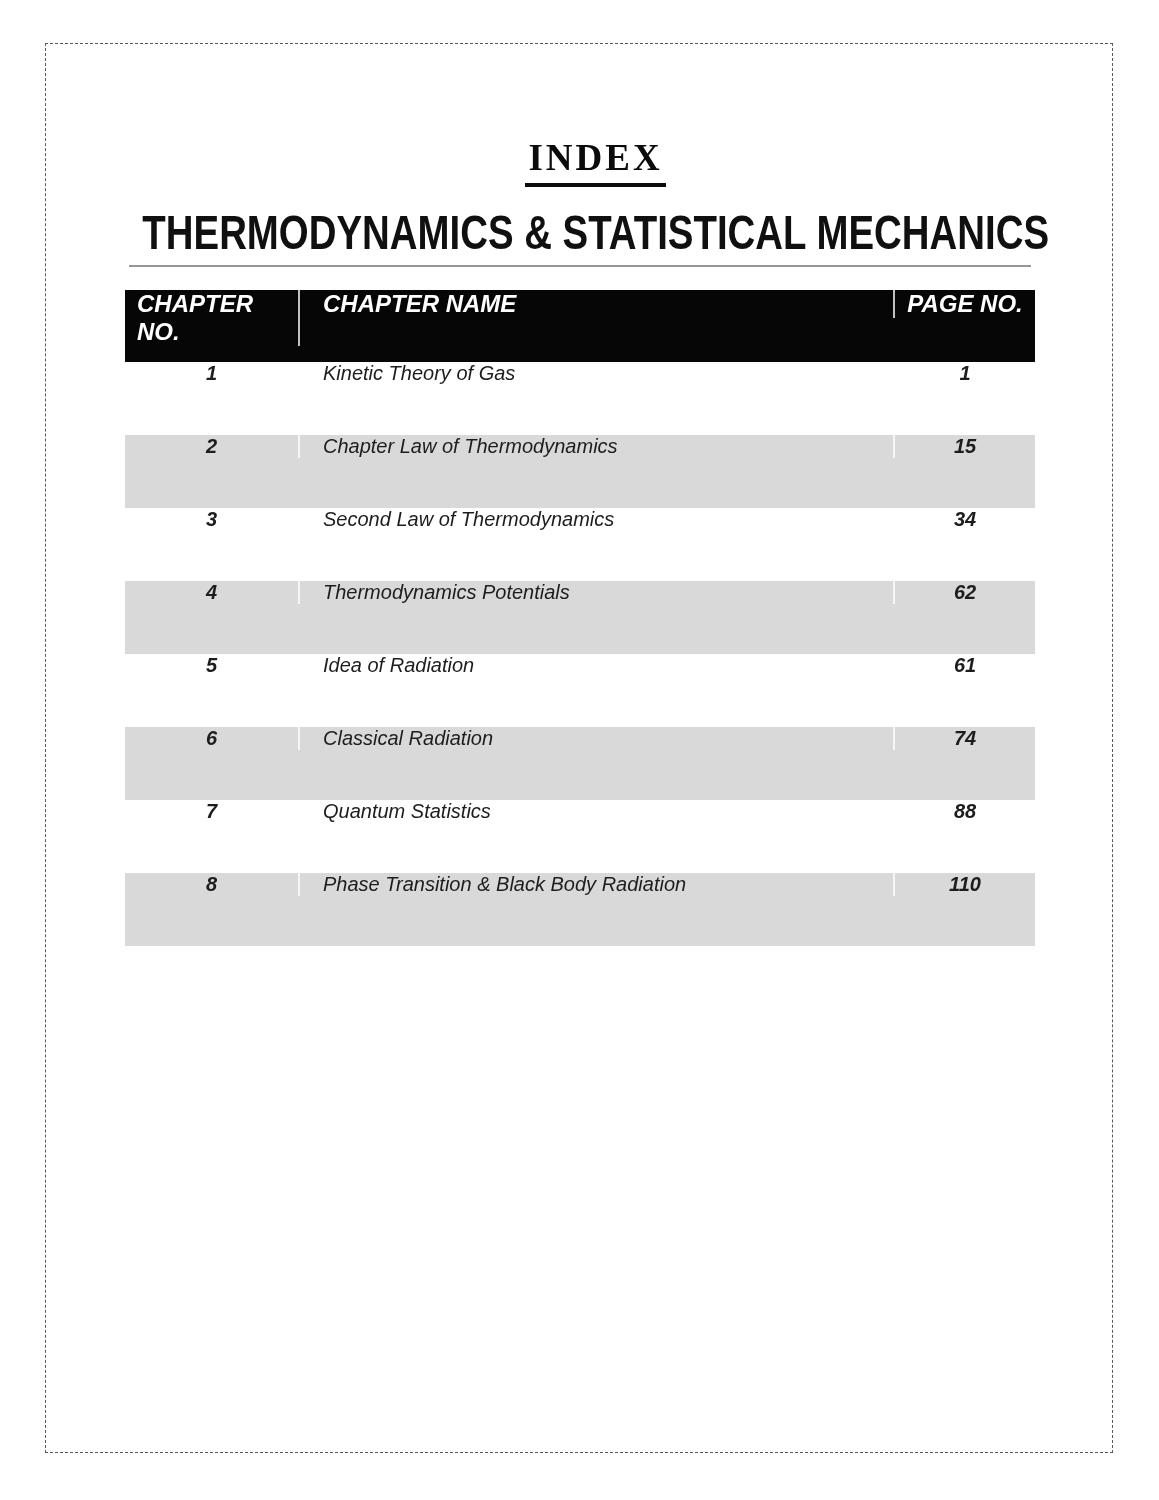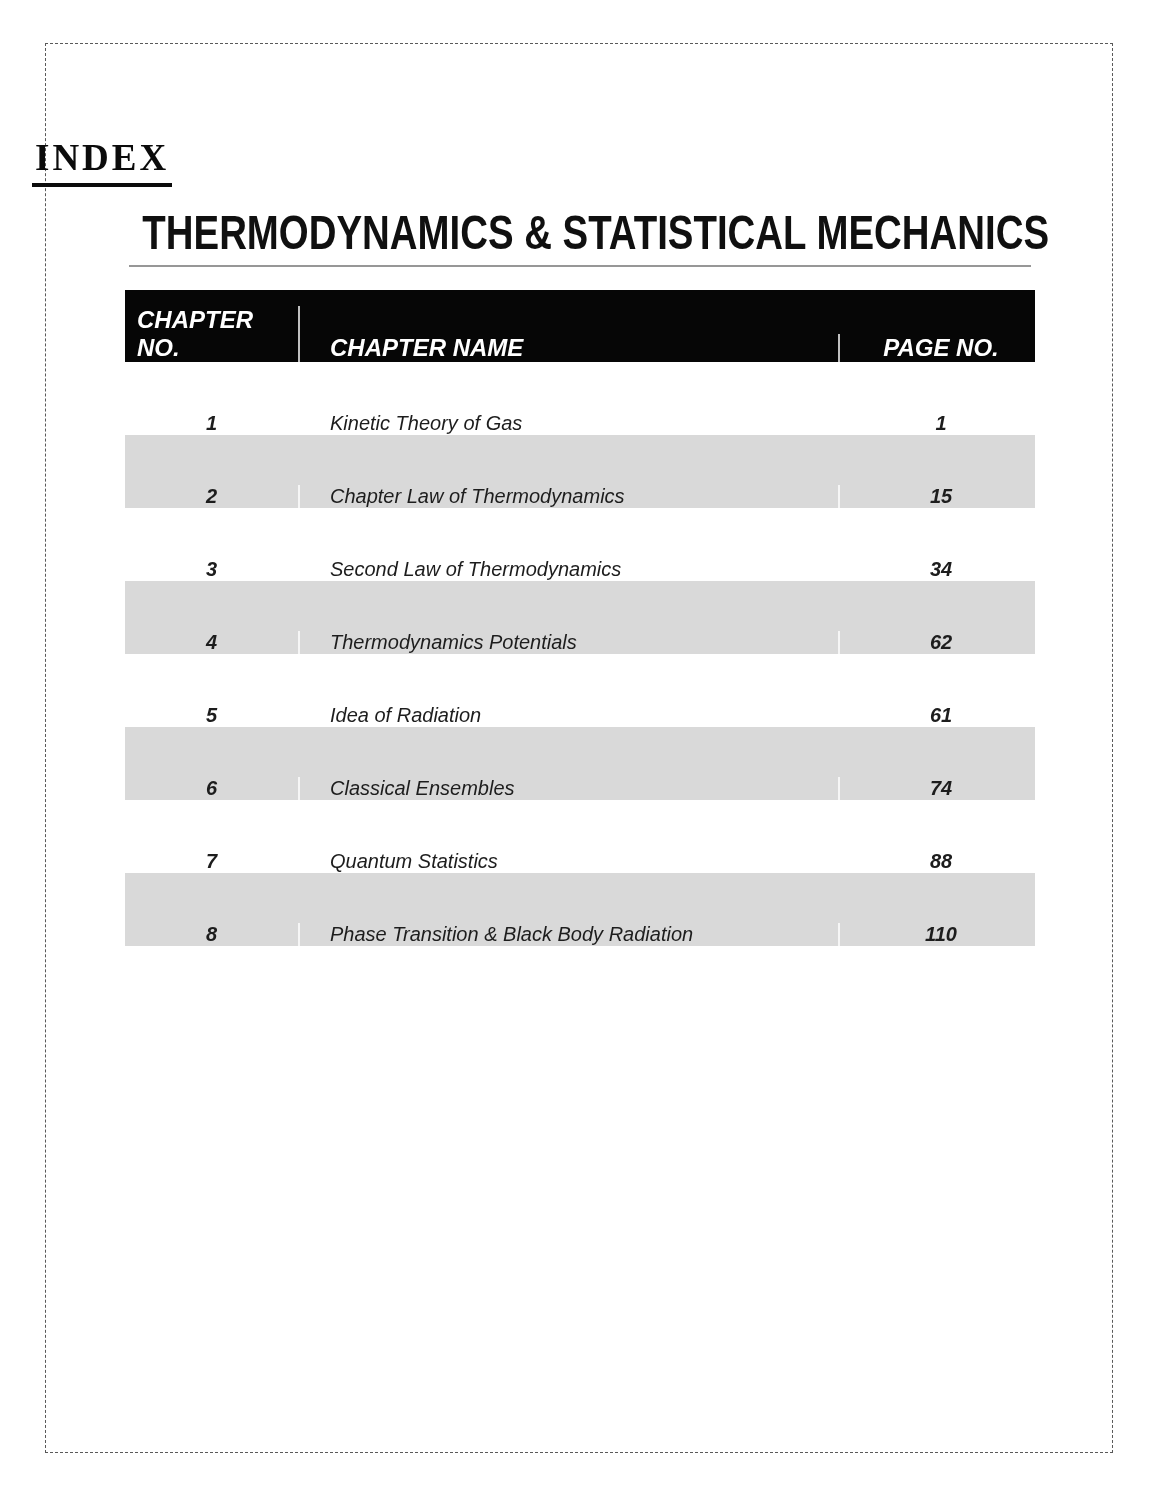--- a/index.html
+++ b/index.html
@@ -13,21 +13,21 @@
   .page-border {
     position: absolute;
     left: 45px; top: 43px;
     width: 1068px; height: 1410px;
     border: 1px dashed #595959;
   }
   .title-wrap {
     position: absolute;
     top: 136px; left: 0;
     width: 100%;
-    text-align: left;
+    text-align: center;
     line-height: 44px;
     padding-left: 32px;
   }
   .title-text {
     display: inline-block;
     font-family: "Liberation Serif", serif;
     font-weight: 700;
     font-size: 37px;
     letter-spacing: 3px;
     color: #0b0b0b;
@@ -56,23 +56,22 @@
     width: 902px; height: 2px;
     background: #979797;
   }
   .toc-table {
     position: absolute;
     left: 125px; top: 290px;
     width: 910px;
   }
   .t-row {
     display: flex;
-    align-items: flex-end;
+    align-items: flex-start;
     width: 100%;
-    gap: 7px;
   }
   .header-row {
     height: 72px;
     background: #060606;
     color: #ffffff;
     font-style: italic;
     font-weight: 700;
     font-size: 24px;
   }
   .body-row {
@@ -89,21 +88,21 @@
   }
   .c1 {
     width: 175px;
     border-right: 2px solid rgba(255,255,255,0.75);
   }
   .c2 {
     flex: 1;
     border-right: 2px solid rgba(255,255,255,0.75);
     padding-left: 23px;
   }
-  .c3 { width: 188px; }
+  .c3 { width: 140px; }
   .header-row .c1 { padding-left: 12px; }
   .header-row .c3, .header-row .c3 span { justify-content: center; text-align: center; }
   .header-row .c3 { justify-content: center; }
   .body-row .c1, .body-row .c3 {
     justify-content: center;
     font-weight: 700;
   }
 </style>
 </head>
 <body>
@@ -152,21 +151,21 @@
   </div>
 
   <div class="t-row body-row">
     <div class="cell c1">5</div>
     <div class="cell c2">Idea of Radiation</div>
     <div class="cell c3">61</div>
   </div>
 
   <div class="t-row body-row shaded">
     <div class="cell c1">6</div>
-    <div class="cell c2">Classical Ensembles</div>
+    <div class="cell c2">Classical Radiation</div>
     <div class="cell c3">74</div>
   </div>
 
   <div class="t-row body-row">
     <div class="cell c1">7</div>
     <div class="cell c2">Quantum Statistics</div>
     <div class="cell c3">88</div>
   </div>
 
   <div class="t-row body-row shaded">

